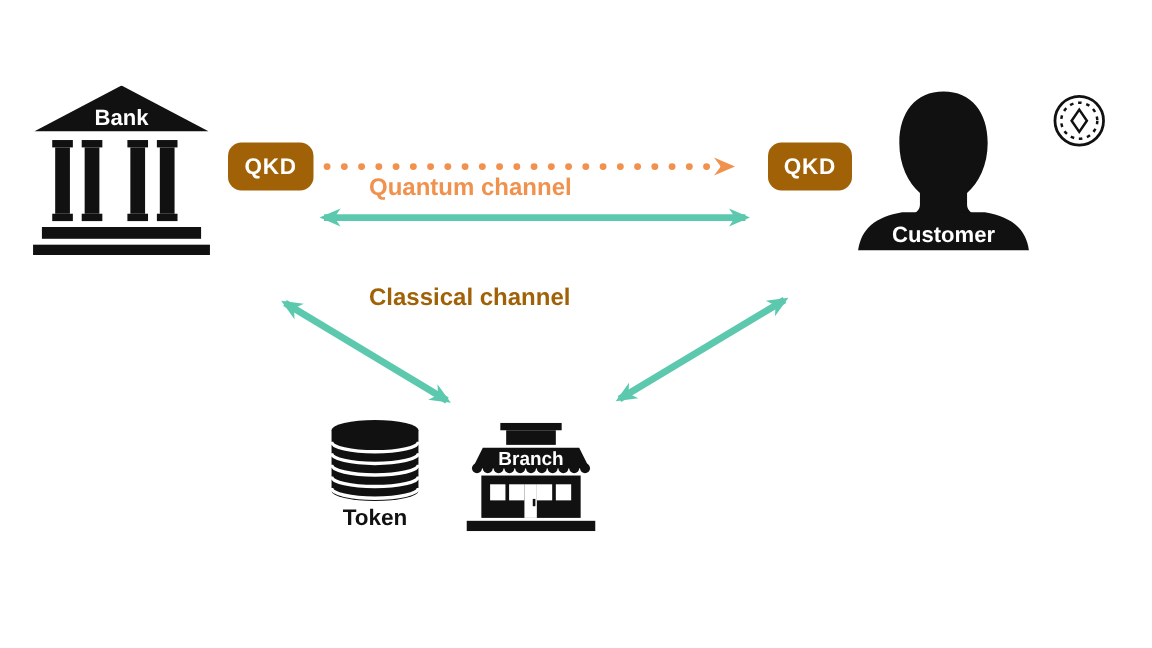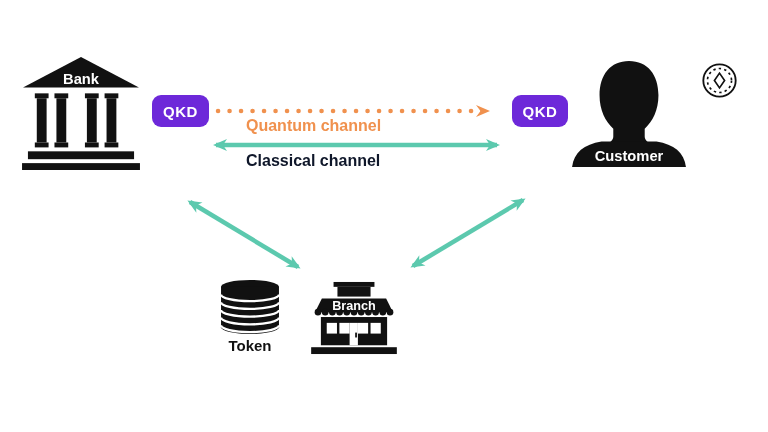--- a/index.html
+++ b/index.html
@@ -3,30 +3,30 @@
 <meta charset="utf-8">
 <style>
   html,body{margin:0;padding:0;background:#ffffff;}
   .canvas{
     position:relative;width:768px;height:432px;background:#ffffff;
     font-family:"Liberation Sans",sans-serif;overflow:hidden;padding-left:24px;
   }
   .abs{position:absolute;}
   svg{display:block;}
   .qkd{
-    position:absolute;background:#6d28d9;color:#ffffff;
+    position:absolute;background:#a16207;color:#ffffff;
     font-weight:bold;font-size:15px;letter-spacing:.5px;
     border-radius:9px;display:flex;align-items:center;justify-content:center;
   }
   .channel-label{
     position:absolute;width:220px;
     font-weight:bold;font-size:16px;
   }
   .channel-label.quantum{color:#F0914E;}
-  .channel-label.classical{color:#0f172a;}
+  .channel-label.classical{color:#a16207;margin-top:38px;}
   .caption{
     position:absolute;text-align:center;font-weight:bold;
     font-size:15px;color:#111111;
   }
   .icon-label{fill:#ffffff;font-family:"Liberation Sans",sans-serif;font-weight:bold;}
 </style>
 </head>
 <body>
 
 <div class="canvas">

